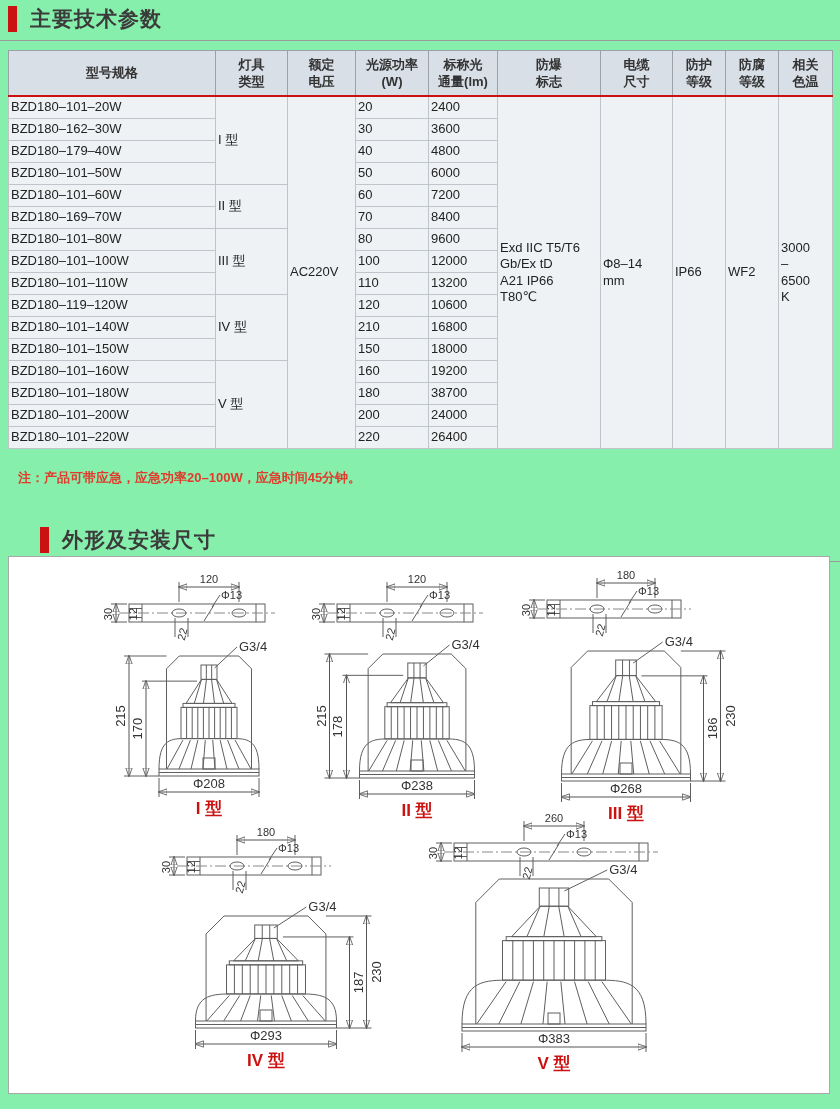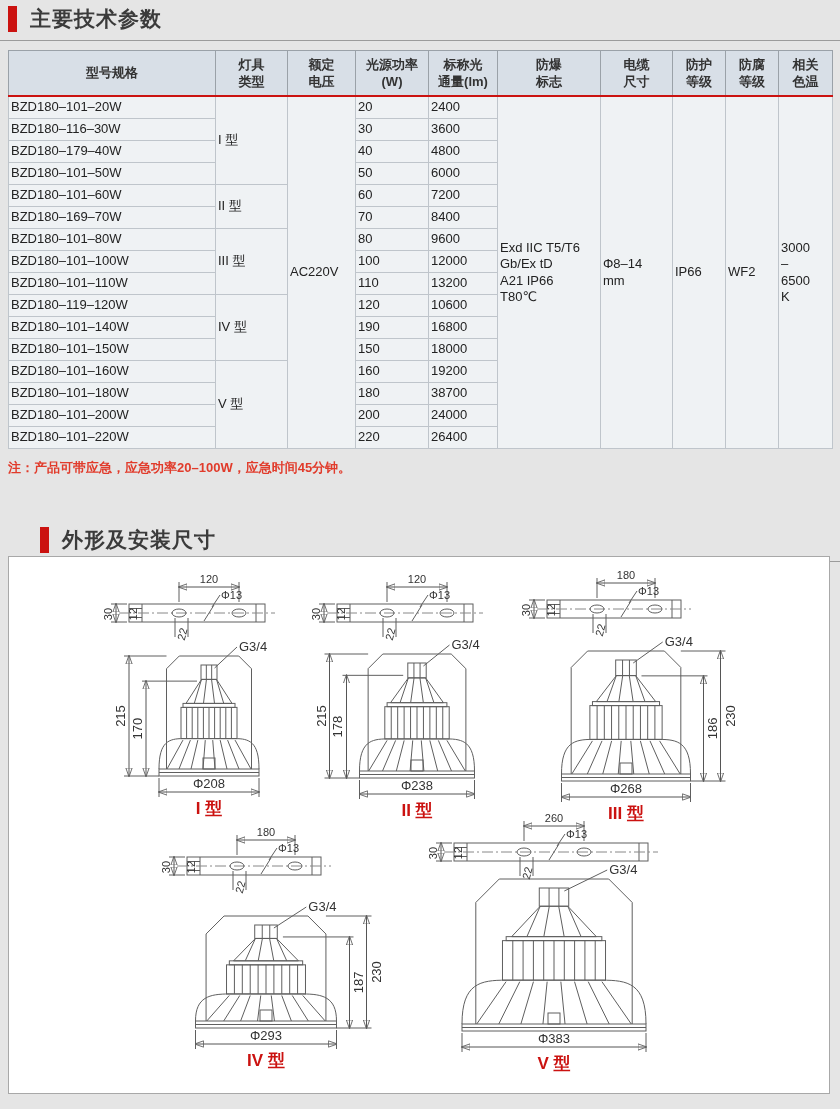--- a/index.html
+++ b/index.html
@@ -1,35 +1,35 @@
 <!DOCTYPE html>
 <html style="--accent: #cb1210; --note: #e13b2b; --headerbg: #d8dfe7; --rowbg: #eff2f4; --tborder: #9aa1a8; --line: #5f5f5f;"><head>
 <meta charset="utf-8">
 <style>
   :root{
     --accent:#cb1210; --note:#e13b2b; --headerbg:#d8dfe7; --rowbg:#eff2f4;
     --tborder:#9aa1a8; --cellborder:#bfc5cb; --line:#5f5f5f;
   }
   html,body{margin:0;padding:0;background:#fff;}
-  .page{position:relative;width:840px;height:1109px;background:#e5e5e5;overflow:hidden;
+  .page{position:relative;width:840px;height:1109px;background:#86efac;overflow:hidden;
         font-family:"Liberation Sans","DejaVu Sans",sans-serif;color:#222;}
   .sec{position:absolute;left:0;width:840px;display:flex;align-items:center;
        padding-bottom:7px;border-bottom:1px solid #9b9b9b;}
   .sec .bar{width:9px;height:26px;background:var(--accent);margin-left:8px;margin-right:13px;}
   .sec h1{margin:0;font-size:21px;font-weight:bold;color:#3b3b3b;letter-spacing:1px;}
   #sec1{top:5px;} #sec2{top:526px;margin-left:32px;}
   table.spec{position:absolute;top:50px;left:8px;border-collapse:collapse;table-layout:fixed;
              width:824px;font-size:13px;border-radius:10px;}
   table.spec th{background:var(--headerbg);border:1px solid var(--tborder);
                 border-bottom:2px solid var(--accent);font-weight:bold;color:#333;
                 height:44px;line-height:1.32;text-align:center;padding:0;}
   table.spec td{background:var(--rowbg);border:1px solid var(--cellborder);height:21px;
                 text-align:left;padding:0 2px;color:#222;line-height:1.25;}
   table.spec{border:1px solid var(--tborder);}
-  .note{position:absolute;top:459px;left:8px;margin:0;font-size:13px;font-weight:bold;
+  .note{position:absolute;top:459px;left:8px;margin:10px;font-size:13px;font-weight:bold;
         color:var(--note);}
   .panel{position:absolute;top:556px;left:8px;width:820px;height:536px;
          border:1px solid #a8a8a8;background:#fff;}
   svg line,svg rect,svg ellipse,svg polyline,svg polygon,svg path{
     stroke:var(--line);stroke-width:1;fill:none;}
   svg .dim{stroke:#555;}
   svg .cl{stroke:#888;stroke-dasharray:11 3 2 3;}
   svg text{stroke:none;}
   .dimtxt{font:11px "Liberation Sans","DejaVu Sans",sans-serif;fill:#333;}
   .gtxt,.dtxt{font:13px "Liberation Sans","DejaVu Sans",sans-serif;fill:#333;}
@@ -79,21 +79,21 @@
           <td rowspan="16">AC220V</td>
           <td>20</td>
           <td>2400</td>
           <td rowspan="16">Exd IIC T5/T6<br>Gb/Ex tD<br>A21 IP66<br>T80℃</td>
           <td rowspan="16">Φ8–14<br>mm</td>
           <td rowspan="16">IP66</td>
           <td rowspan="16">WF2</td>
           <td rowspan="16">3000<br>–<br>6500<br>K</td>
         </tr>
         <tr>
-          <td>BZD180–116–30W</td>
+          <td>BZD180–162–30W</td>
           <td>30</td>
           <td>3600</td>
         </tr>
         <tr>
           <td>BZD180–179–40W</td>
           <td>40</td>
           <td>4800</td>
         </tr>
         <tr>
           <td>BZD180–101–50W</td>
@@ -128,21 +128,21 @@
           <td>13200</td>
         </tr>
         <tr>
           <td>BZD180–119–120W</td>
           <td rowspan="3">IV 型</td>
           <td>120</td>
           <td>10600</td>
         </tr>
         <tr>
           <td>BZD180–101–140W</td>
-          <td>190</td>
+          <td>210</td>
           <td>16800</td>
         </tr>
         <tr>
           <td>BZD180–101–150W</td>
           <td>150</td>
           <td>18000</td>
         </tr>
         <tr>
           <td>BZD180–101–160W</td>
           <td rowspan="4">V 型</td>

